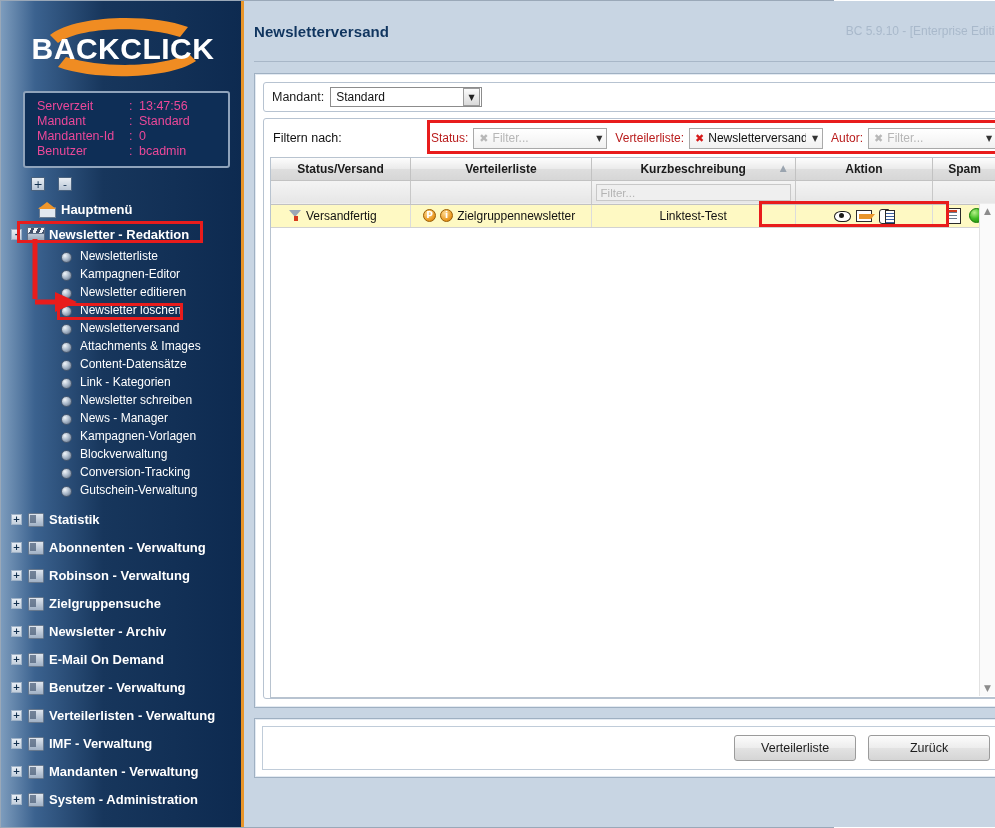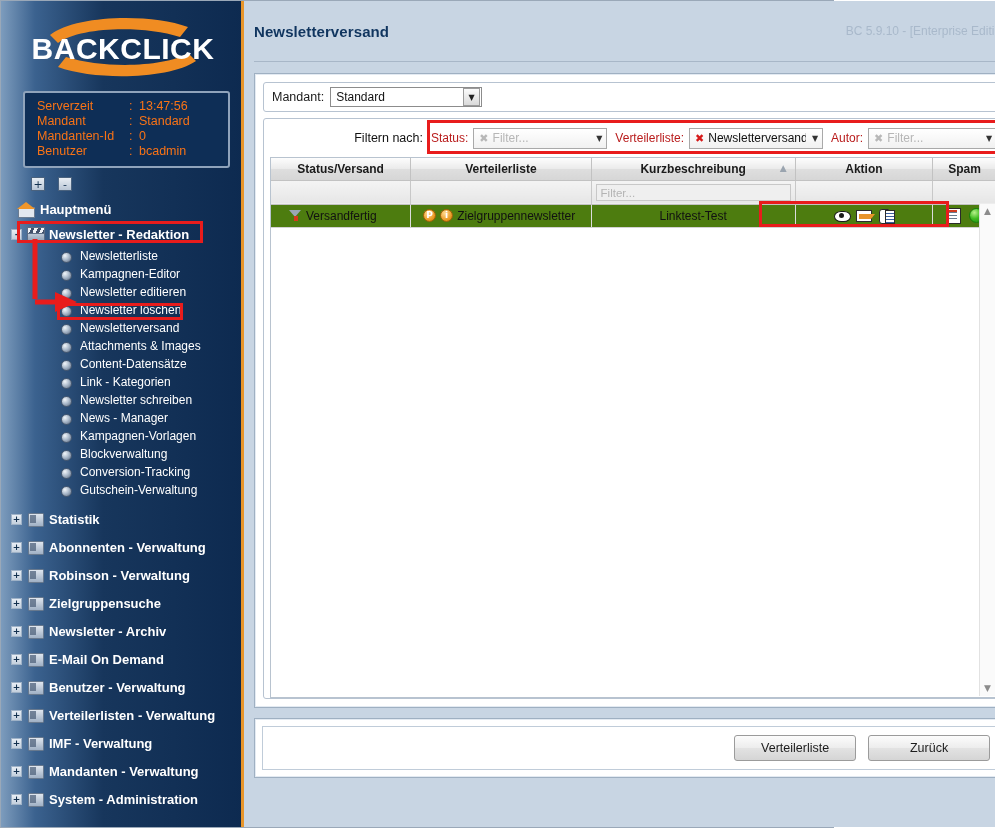--- a/index.html
+++ b/index.html
@@ -45,21 +45,21 @@
 
   .infobox {
     margin: 4px 14px 0 22px;
     border: 2px solid #8fa3bb;
     border-radius: 3px;
     background: #0e2e56;
     padding: 6px 10px 7px 12px;
     box-shadow: 0 0 0 1px #0a2banchor;
   }
   .infobox .row {
-    color: #f97316;
+    color: #ec4899;
     font-size: 12.5px;
     line-height: 15px;
     white-space: nowrap;
     display: flex;
   }
   .infobox .k { display: inline-block; width: 92px; }
   .infobox .sep { width: 10px; }
   .infobox .v { }
 
   .pm-row { margin: 9px 0 4px 30px; display: flex; gap: 13px; }
@@ -257,21 +257,21 @@
     background: #fff;
     padding: 5px 6px 0 6px;
   }
   .filter-row {
     display: flex;
     align-items: center;
     height: 28px;
     padding-left: 3px;
     position: relative;
   }
-  .filter-row .flabel { font-size: 12.5px; color: #111; text-align: right; }
+  .filter-row .flabel { font-size: 12.5px; color: #111; }
   .fgroup { display: flex; align-items: center; margin-left: 8px; }
   .fgroup .fg-label { font-size: 12px; color: #b91c1c; margin-right: 5px; white-space: nowrap; }
   .combo {
     height: 21px;
     border: 1px solid #a9a9a9;
     background: linear-gradient(to bottom,#ffffff, #f1f1f1);
     display: flex; align-items: center;
     font-size: 12px;
     padding: 0 4px 0 5px;
     color: #111;
@@ -333,21 +333,21 @@
     line-height: 16px;
   }
   table.grid td.data {
     border-right: 1px solid #dcdcdc;
     border-bottom: 1px solid #d2d2d2;
     height: 23px;
     font-size: 12px;
     color: #111;
     text-align: center;
     padding: 0 4px;
-    background: #4d7c0f;
+    background: #fef9c3;
   }
   .cell-left { display: flex; align-items: center; gap: 4px; padding-left: 14px; }
 
   
   .ic-status { width: 13px; height: 13px; position: relative; flex: 0 0 13px; }
   .ic-status::before {
     content: "";
     position: absolute; left: 0; top: 1px;
     width: 0; height: 0;
     border-left: 6px solid transparent;
@@ -522,21 +522,21 @@
       </div>
     </div>
 
     <div class="pm-row">
       <div class="pm-btn">+</div>
       <div class="pm-btn">-</div>
     </div>
 
     <div class="nav">
 
-      <div class="nav-top" style="padding-left:16px;">
+      <div class="nav-top" style="padding-left:37px;">
         <span class="ic ic-home"></span>
         <span class="lbl">Hauptmenü</span>
       </div>
 
       <div class="nav-top" style="padding-left:10px;margin-top:3px;">
         <span class="plus">-</span>
         <span class="ic ic-clap"></span>
         <span class="lbl">Newsletter - Redaktion</span>
       </div>
 

